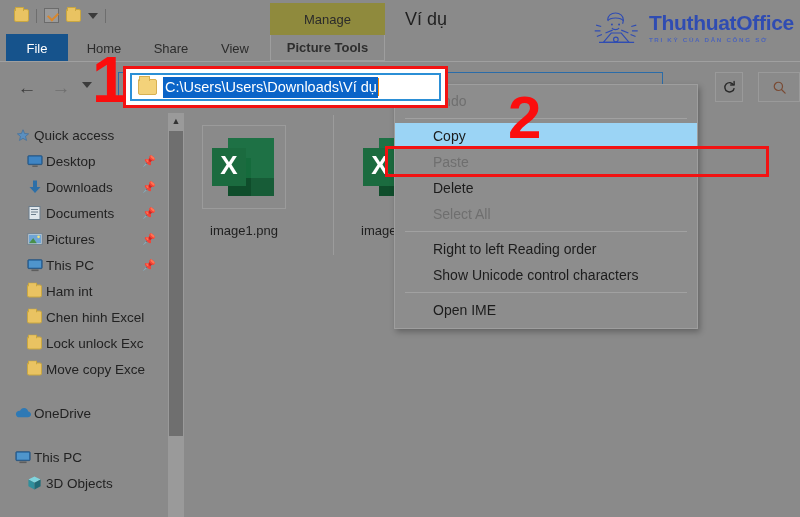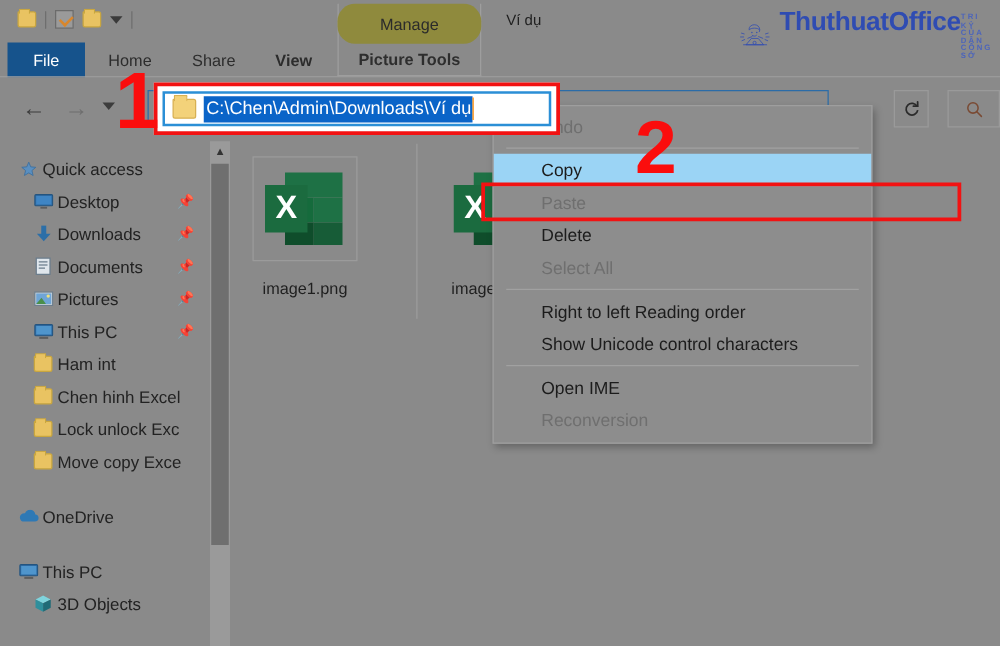--- a/index.html
+++ b/index.html
@@ -70,43 +70,43 @@
     width: 115px; height: 58px;
     border: 1px solid #9e9e9e;
     border-top: none;
     background: #8a8a8a;
   }
   .ctx-manage {
     position: absolute; left: 270px; top: 3px;
     width: 115px; height: 32px;
     background: #8f8a3d;
     display: flex; align-items: center; justify-content: center;
-    color: #2b2b2b; font-size: 13px; border-radius: 14px;
+    color: #2b2b2b; font-size: 13px;
   }
   .ctx-pt-label {
     position: absolute; left: 270px; top: 36px;
     width: 115px; height: 22px;
     display: flex; align-items: center; justify-content: center;
     color: #2e2e2e; font-size: 13px; font-weight: bold;
   }
 
   .win-title {
     position: absolute; left: 405px; top: 9px;
-    font-size: 12px; color: #1f1f1f;
+    font-size: 18px; color: #1f1f1f;
   }
 
   
   .logo {
     position: absolute; right: 6px; top: 2px;
     width: 205px; height: 52px;
     display: flex; align-items: center; gap: 4px;
     opacity: .95;
   }
   .logo svg { display: block; }
-  .logo-text-wrap { display: flex; flex-direction: row; line-height: 1; }
+  .logo-text-wrap { display: flex; flex-direction: column; line-height: 1; }
   .logo-name {
     font-size: 21px; font-weight: bold; color: #2b49b5;
     letter-spacing: -0.3px;
   }
   .logo-tag {
     font-size: 6.2px; color: #4a63bd; letter-spacing: 1.7px;
     margin-top: 4px; font-weight: bold;
   }
 
   
@@ -404,21 +404,21 @@
   <div class="tabs">
     <div class="tab-file">
       <span>File</span>
     </div>
     <div class="tab" style="left:74px;width:60px;">
       <span>Home</span>
     </div>
     <div class="tab" style="left:140px;width:62px;">
       <span>Share</span>
     </div>
-    <div class="tab" style="left:206px;width:58px;font-weight:bold;">
+    <div class="tab" style="left:206px;width:58px;">
       <span>View</span>
     </div>
   </div>
   <div class="ribbon-underline"></div>
 
   <div class="navrow">
     <div class="nav-btn" style="left:14px;">
       <span>←</span>
     </div>
     <div class="nav-btn disabled" style="left:48px;">
@@ -656,31 +656,28 @@
     <div class="mi">
       <span>Show Unicode control characters</span>
     </div>
 
     <div class="mi-sep"></div>
 
     <div class="mi">
       <span>Open IME</span>
     </div>
 
-    <div class="mi disabled">
-      <span>Reconversion</span>
-    </div>
   </div>
 
   <div class="copy-red"></div>
 
   <div class="addr-red">
     <div class="addr-inner">
       <span class="addr-folder"></span>
-      <span class="addr-text">C:\Chen\Admin\Downloads\Ví dụ</span>
+      <span class="addr-text">C:\Users\Users\Downloads\Ví dụ</span>
       <span class="addr-caret-blink"></span>
     </div>
   </div>
 
   <div class="annot annot-1">
     <span>1</span>
   </div>
   <div class="annot annot-2">
     <span>2</span>
   </div>

